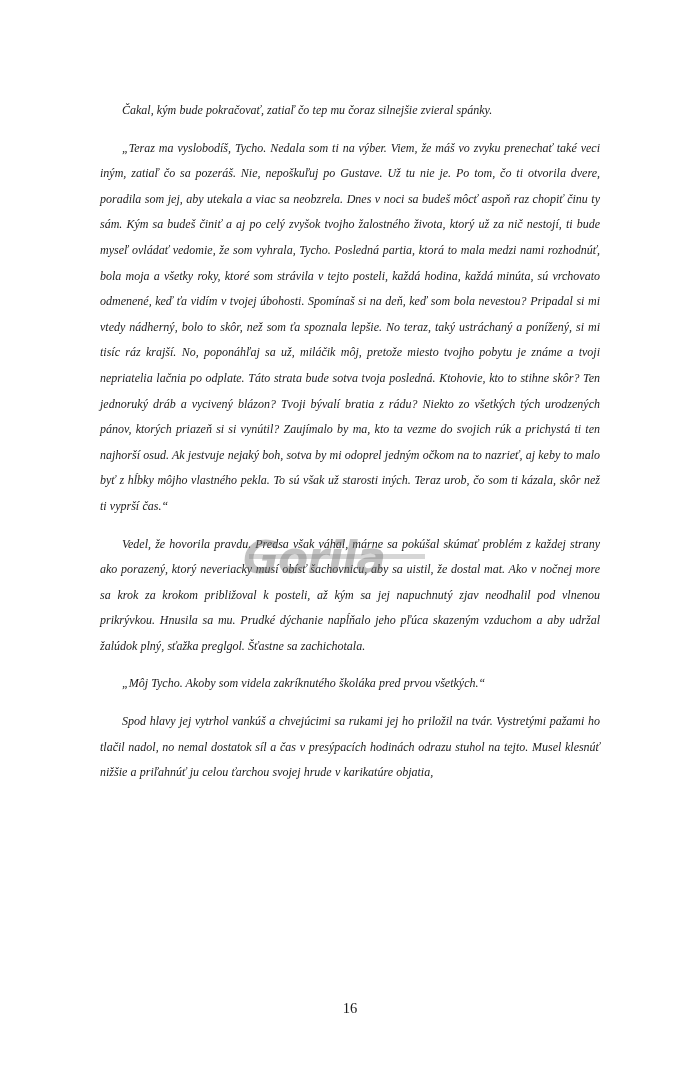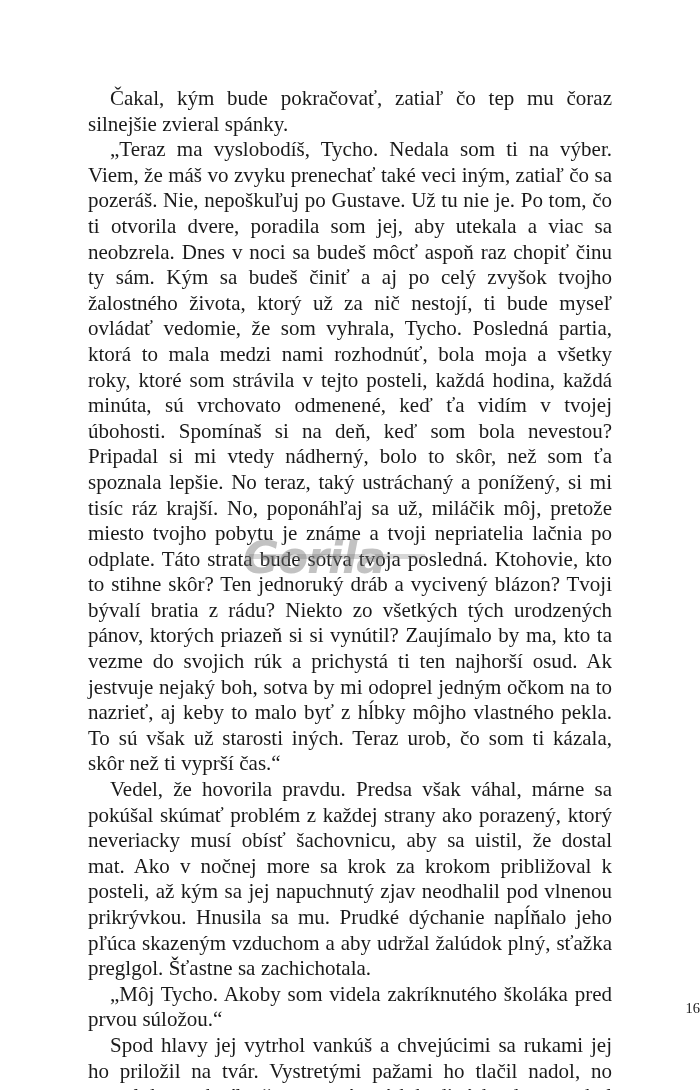--- a/index.html
+++ b/index.html
@@ -23,35 +23,36 @@
     height: 1090px;
     background: #ffffff;
   }
   .text-column {
     position: absolute;
     left: 88px;
     top: 86px;
     width: 524px;
   }
   p.para {
-    margin: 0;
-    font-size: 21px;
+    margin: 12px;
+    font-size: 12px;
     line-height: 25.6px;
     text-align: justify;
     text-justify: inter-word;
     text-indent: 22px;
     hyphens: manual;
     word-spacing: 0.2px;
+    font-style: italic;
   }
   .folio {
     position: absolute;
     left: 0;
     top: 1000px;
     width: 700px;
-    text-align: right;
+    text-align: center;
     font-size: 14.5px;
     color: #1a1a1a;
     font-family: "Liberation Serif", "DejaVu Serif", serif;
   }
   .watermark {
     position: absolute;
     left: 243px;
     top: 528px;
     width: 190px;
     height: 60px;
@@ -79,21 +80,21 @@
 </style>
 </head>
 <body>
 
 <div class="page">
 
   <div class="text-column">
     <p class="para">Čakal, kým bude pokračovať, zatiaľ čo tep mu čoraz silnejšie zvieral spánky.</p>
     <p class="para">„Teraz ma vyslobodíš, Tycho. Nedala som ti na výber. Viem, že máš vo zvyku prenechať také veci iným, zatiaľ čo sa pozeráš. Nie, nepoškuľuj po Gustave. Už tu nie je. Po tom, čo ti otvorila dvere, poradila som jej, aby utekala a viac sa neobzrela. Dnes v noci sa budeš môcť aspoň raz chopiť činu ty sám. Kým sa budeš činiť a aj po celý zvyšok tvojho žalostného života, ktorý už za nič nestojí, ti bude myseľ ovládať vedomie, že som vyhrala, Tycho. Posledná partia, ktorá to mala medzi nami rozhodnúť, bola moja a všetky roky, ktoré som strávila v tejto posteli, každá hodina, každá minúta, sú vrchovato odmenené, keď ťa vidím v tvojej úbohosti. Spomínaš si na deň, keď som bola nevestou? Pripadal si mi vtedy nádherný, bolo to skôr, než som ťa spoznala lepšie. No teraz, taký ustráchaný a ponížený, si mi tisíc ráz krajší. No, poponáhľaj sa už, miláčik môj, pretože miesto tvojho pobytu je známe a tvoji nepriatelia lačnia po odplate. Táto strata bude sotva tvoja posledná. Ktohovie, kto to stihne skôr? Ten jednoruký dráb a vycivený blázon? Tvoji bývalí bratia z rádu? Niekto zo všetkých tých urodzených pánov, ktorých priazeň si si vynútil? Zaujímalo by ma, kto ta vezme do svojich rúk a prichystá ti ten najhorší osud. Ak jestvuje nejaký boh, sotva by mi odoprel jedným očkom na to nazrieť, aj keby to malo byť z hĺbky môjho vlastného pekla. To sú však už starosti iných. Teraz urob, čo som ti kázala, skôr než ti vyprší čas.“</p>
     <p class="para">Vedel, že hovorila pravdu. Predsa však váhal, márne sa pokúšal skúmať problém z každej strany ako porazený, ktorý neveriacky musí obísť šachovnicu, aby sa uistil, že dostal mat. Ako v nočnej more sa krok za krokom približoval k posteli, až kým sa jej napuchnutý zjav neodhalil pod vlnenou prikrývkou. Hnusila sa mu. Prudké dýchanie napĺňalo jeho pľúca skazeným vzduchom a aby udržal žalúdok plný, sťažka preglgol. Šťastne sa zachichotala.</p>
-    <p class="para">„Môj Tycho. Akoby som videla zakríknutého školáka pred prvou súložou.“</p>
+    <p class="para">„Môj Tycho. Akoby som videla zakríknutého školáka pred prvou všetkých.“</p>
     <p class="para">Spod hlavy jej vytrhol vankúš a chvejúcimi sa rukami jej ho priložil na tvár. Vystretými pažami ho tlačil nadol, no nemal dostatok síl a čas v presýpacích hodinách odrazu stuhol na tejto. Musel klesnúť nižšie a priľahnúť ju celou ťarchou svojej hrude v karikatúre objatia,</p>
   </div>
 
   <div class="watermark">
     <div class="wm-bar"></div>
     <div class="wm-text">Gorila</div>
   </div>
 
   <div class="folio">16</div>
 

